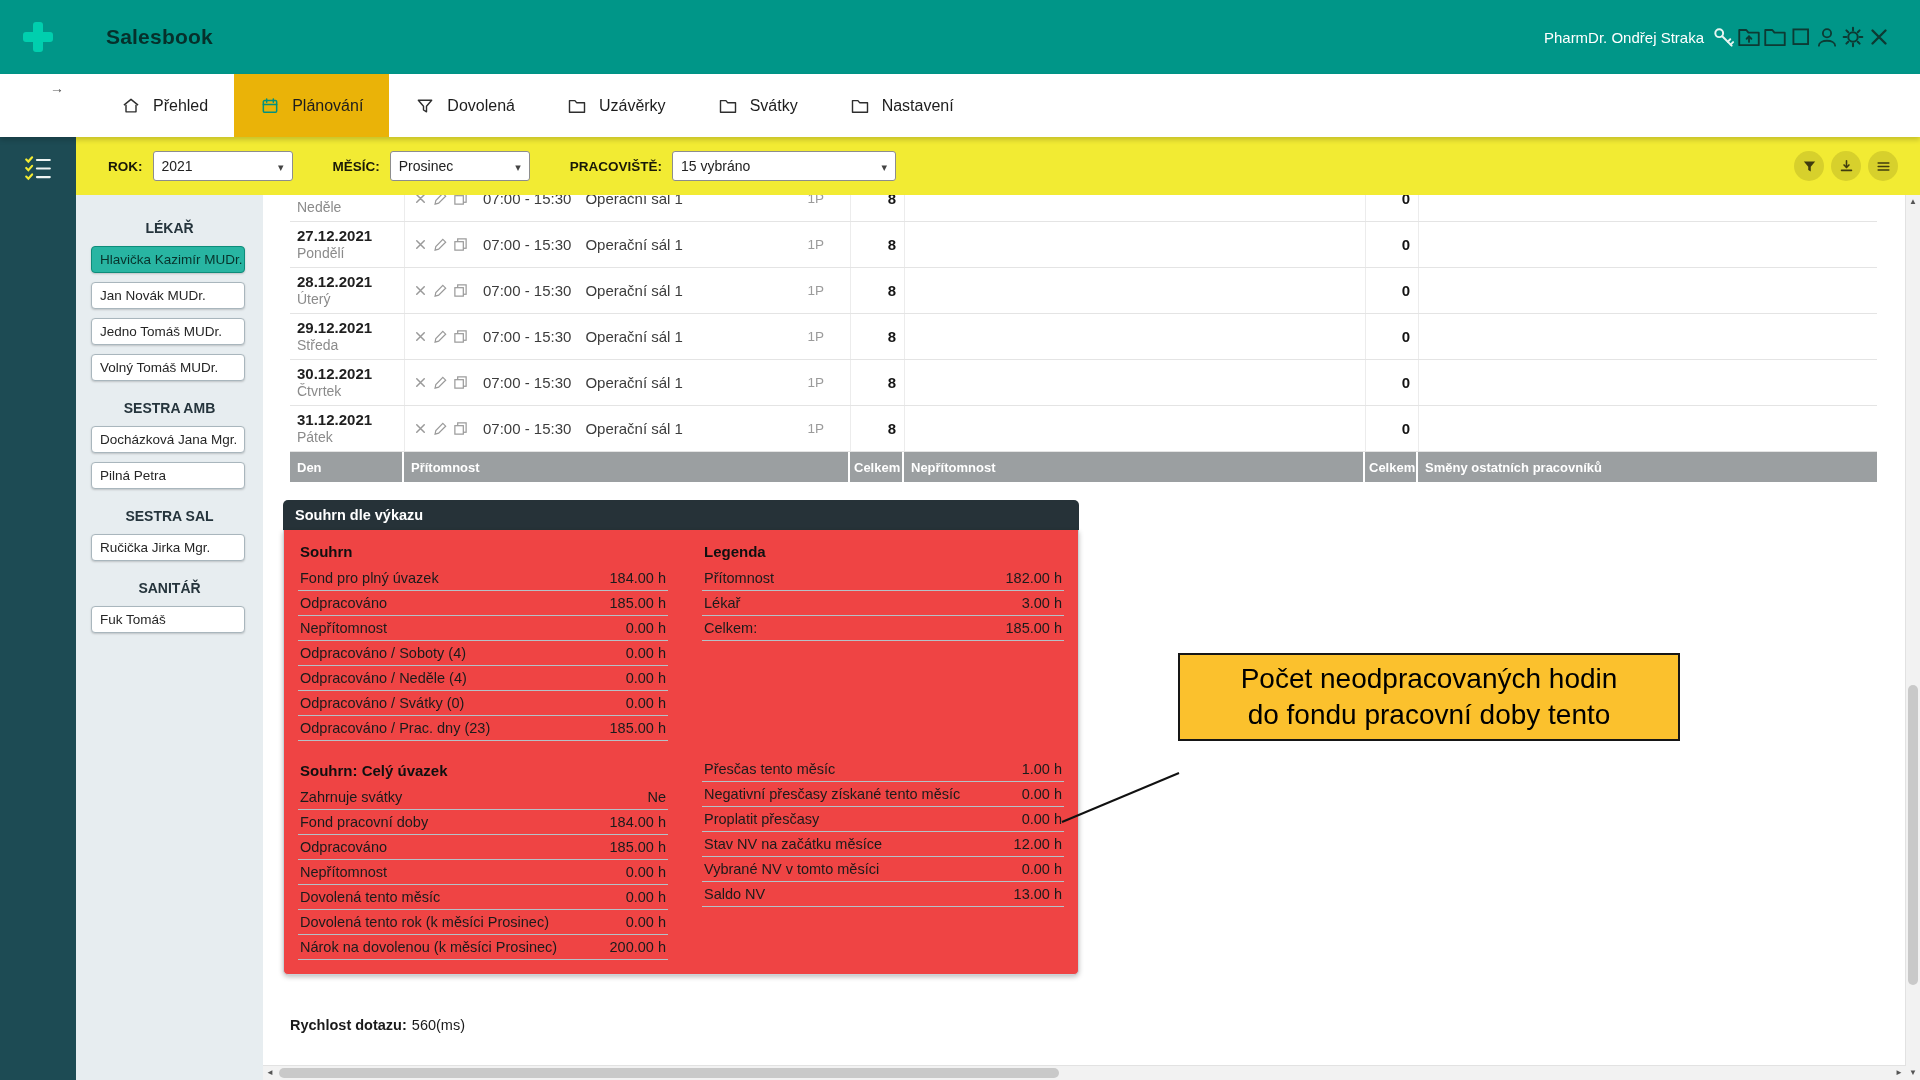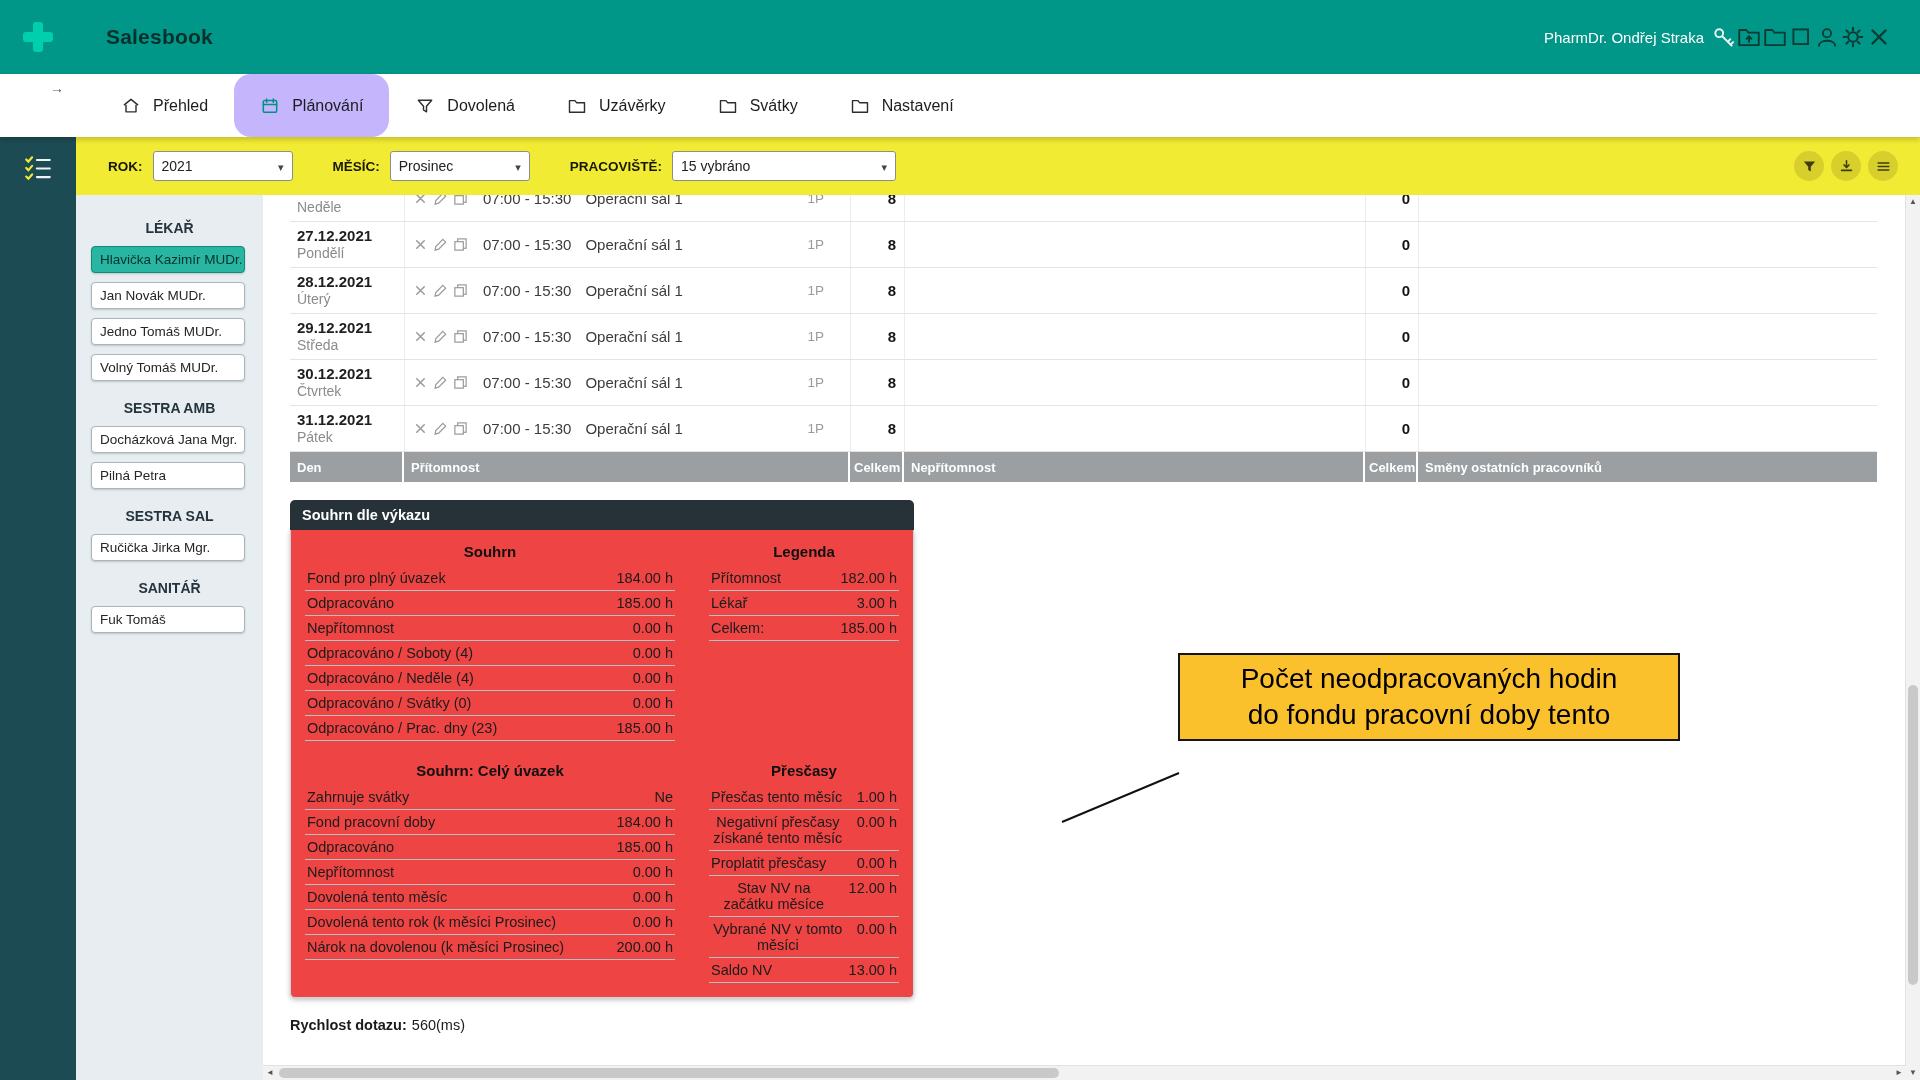--- a/index.html
+++ b/index.html
@@ -13,21 +13,21 @@
   .topbar-right{margin-left:auto;display:flex;align-items:center;margin-right:28px;}
   .user-name{color:#ffffff;font-size:15px;margin-right:6px;white-space:nowrap;}
   .tb-icon{width:26px;height:26px;display:flex;align-items:center;justify-content:center;}
   .tb-icon svg{width:26px;height:26px;}
 
   
   .tabs{position:absolute;top:74px;left:0;right:0;height:63px;background:#fff;display:flex;align-items:stretch;
         padding-left:95px;box-shadow:0 3px 5px rgba(0,0,0,.18);z-index:5;}
   .fwd-arrow{position:absolute;left:50px;top:6px;font-size:14px;color:#555;}
   .tab{display:flex;align-items:center;gap:12px;padding:0 26px;font-size:16px;color:#1d1d1d;cursor:default;}
-  .tab.active{background:#c4b5fd;border-radius:17px;}
+  .tab.active{background:#eab308;}
   .tab svg{width:20px;height:20px;}
 
   
   .rail{position:absolute;left:0;top:137px;bottom:0;width:76px;background:#1d4b54;}
   .rail-icon{display:block;margin:16px auto 0;width:30px;height:30px;}
 
   
   .filterbar{position:absolute;left:76px;top:137px;right:0;height:58px;background:#f2eb33;display:flex;
              align-items:center;padding:0 22px 0 32px;z-index:4;}
   .f-label{font-size:13.5px;font-weight:bold;color:#181808;margin-right:10px;white-space:nowrap;}
@@ -74,21 +74,21 @@
   .c-smeny{flex:1;}
 
   .tfoot{display:flex;height:30px;}
   .tf-cell{background:#9b9fa1;color:#fff;font-weight:bold;font-size:13px;display:flex;align-items:center;
            padding:0 7px;box-sizing:border-box;border-right:2px solid #fff;white-space:nowrap;overflow:hidden;}
   .tf-cell:last-child{border-right:none;}
   .tf-den{width:114px;} .tf-prit{width:446px;} .tf-cel{width:54px;padding:0 4px;}
   .tf-nep{width:461px;} .tf-cel2{width:53px;padding:0 4px;} .tf-smeny{flex:1;}
 
   
-  .panel{position:absolute;left:27px;top:305px;width:624px;z-index:2;text-align:center;}
+  .panel{position:absolute;left:20px;top:305px;width:796px;z-index:2;}
   .panel-h{height:30px;background:#263238;color:#fff;font-size:14.5px;font-weight:bold;display:flex;
            align-items:center;padding:0 12px;border-radius:5px 5px 0 0;}
   .panel-b{background:#ef4444;border:1px solid #c9d4d9;border-top:none;border-radius:0 0 5px 5px;
            padding:8px 14px 14px;box-shadow:0 2px 5px rgba(0,0,0,.25);}
   .psec{display:flex;gap:34px;}
   .psec.second{margin-top:16px;}
   .pcol-l{width:370px;} .pcol-r{flex:1;}
   .ptitle{font-size:15px;font-weight:bold;color:#101010;padding:5px 2px 6px;}
   .prow{display:flex;justify-content:space-between;align-items:baseline;padding:4px 2px;
         border-bottom:1px solid #b5c1c7;font-size:14.5px;color:#1b1b1b;}
@@ -583,21 +583,20 @@
             <div class="prow">
                 <span>Dovolená tento rok (k měsíci Prosinec)</span>
                 <span class="val">0.00 h</span>
               </div>
             <div class="prow">
                 <span>Nárok na dovolenou (k měsíci Prosinec)</span>
                 <span class="val">200.00 h</span>
               </div>
           </div>
           <div class="pcol-r">
-            <div class="ptitle">Přesčasy</div>
             <div class="prow">
                 <span>Přesčas tento měsíc</span>
                 <span class="val">1.00 h</span>
               </div>
             <div class="prow">
                 <span>Negativní přesčasy získané tento měsíc</span>
                 <span class="val">0.00 h</span>
               </div>
             <div class="prow">
                 <span>Proplatit přesčasy</span>

